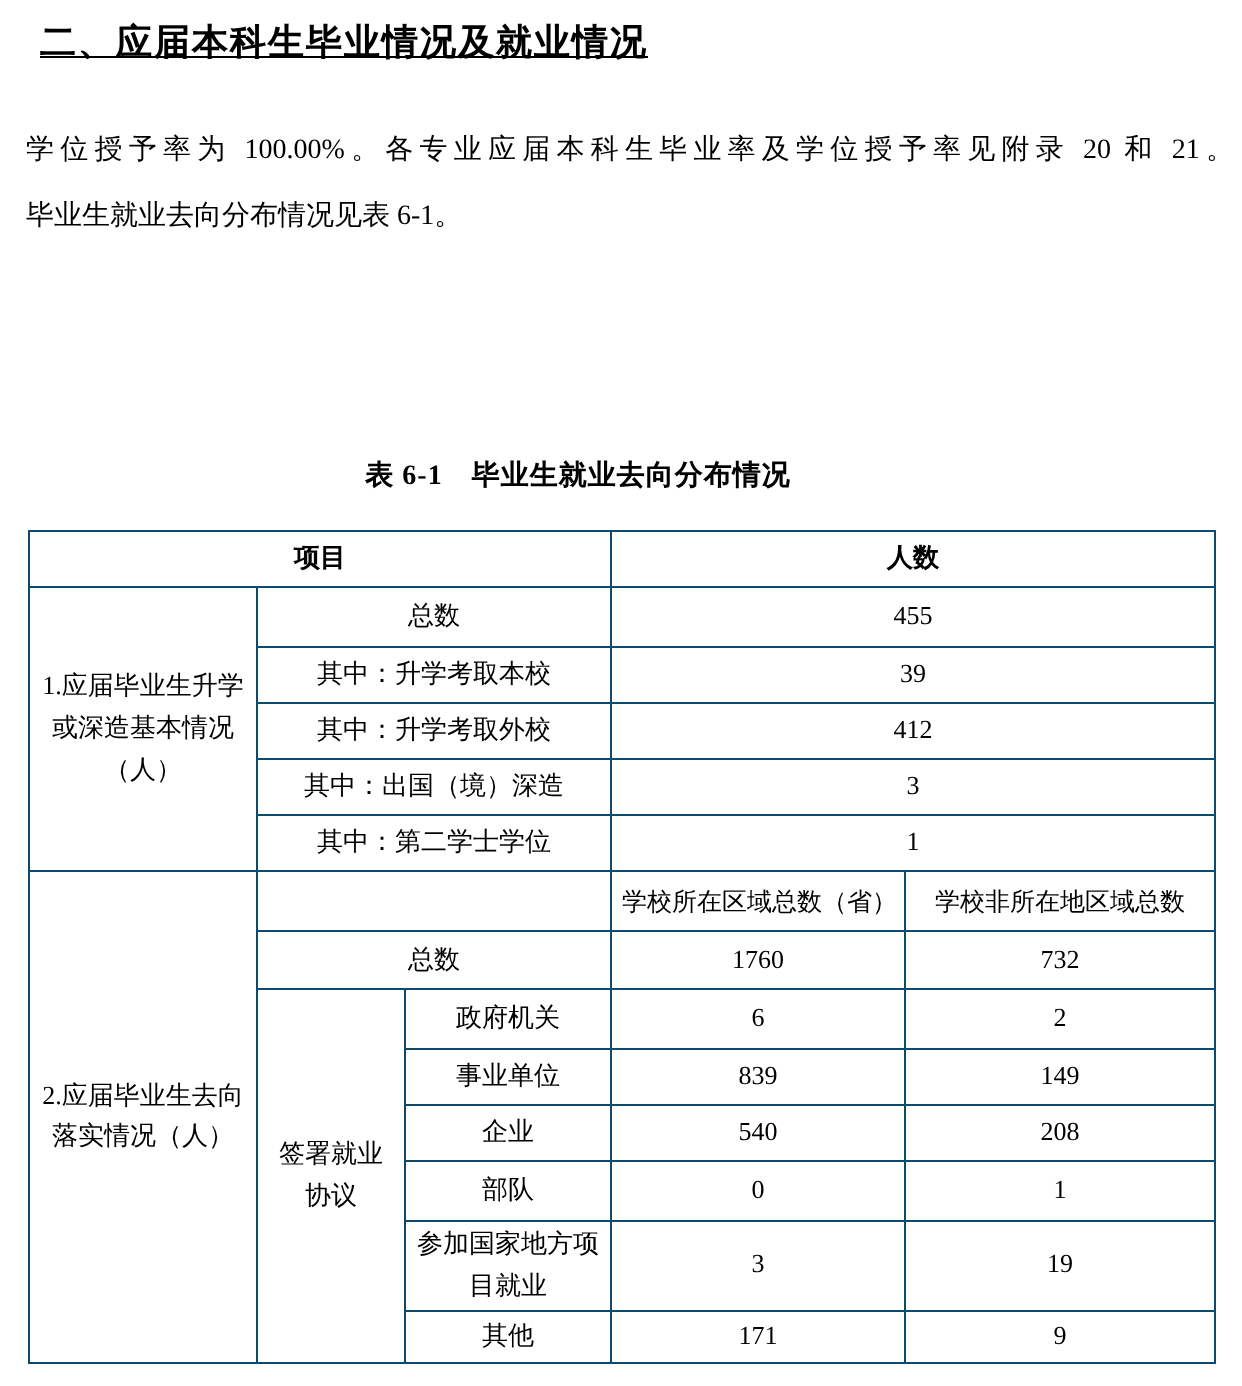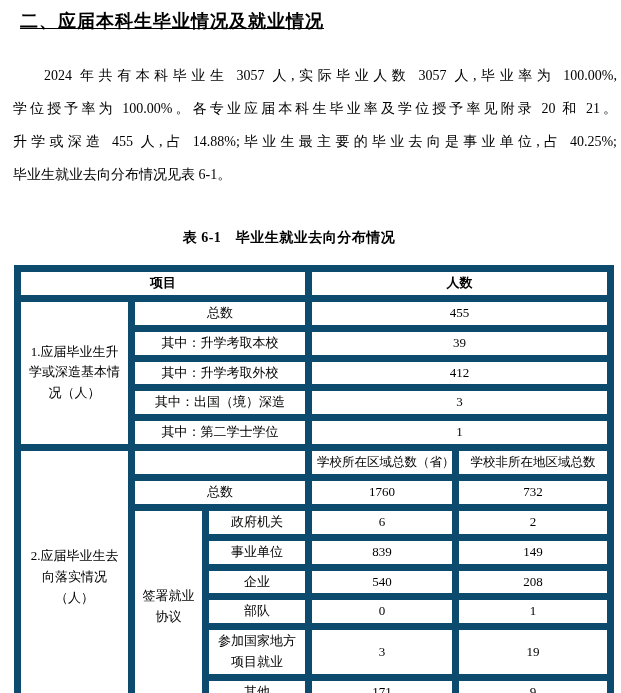--- a/index.html
+++ b/index.html
@@ -23,39 +23,37 @@
   .table-caption{
     position:absolute;top:229px;left:0;width:578px;
     text-align:center;font-weight:bold;font-size:14px;letter-spacing:0.5px;
   }
   table.emp{
     position:absolute;top:265px;left:14px;
     border-collapse:collapse;table-layout:fixed;width:593px;
     font-size:13px;
   }
   table.emp td,table.emp th{
-    border:7px solid #0c4a6e;
+    border:1px solid #0c4a6e;
     text-align:center;vertical-align:middle;
     padding:1px 5px;line-height:1.6;
     font-weight:normal;overflow:hidden;
   }
   table.emp th{font-weight:bold;}
   .subhdr{font-size:12.5px;white-space:nowrap;padding:1px 1px;}
   .seclabel{padding:1px 4px;line-height:1.75;margin-left:24px;}
   .r28{height:28px}.r29{height:29px}.r30{height:30px}.r44{height:44px}.r26{height:26px}
 </style>
 </head>
 <body>
 
 <div class="page-title">二、应届本科生毕业情况及就业情况</div>
 
 <div class="paras">
-  <div class="tline jline indent">2024 年共有本科毕业生 3057 人,实际毕业人数 3057 人,毕业率为 100.00%,</div>
   <div class="tline jline">学位授予率为 100.00%。各专业应届本科生毕业率及学位授予率见附录 20 和 21。</div>
-  <div class="tline jline">升学或深造 455 人,占 14.88%;毕业生最主要的毕业去向是事业单位,占 40.25%;</div>
   <div class="tline lline">毕业生就业去向分布情况见表 6-1。</div>
 </div>
 
 <div class="table-caption">表 6-1　毕业生就业去向分布情况</div>
 
 <table class="emp">
   <colgroup>
     <col style="width:114px">
       <col style="width:74px">
       <col style="width:103px">

